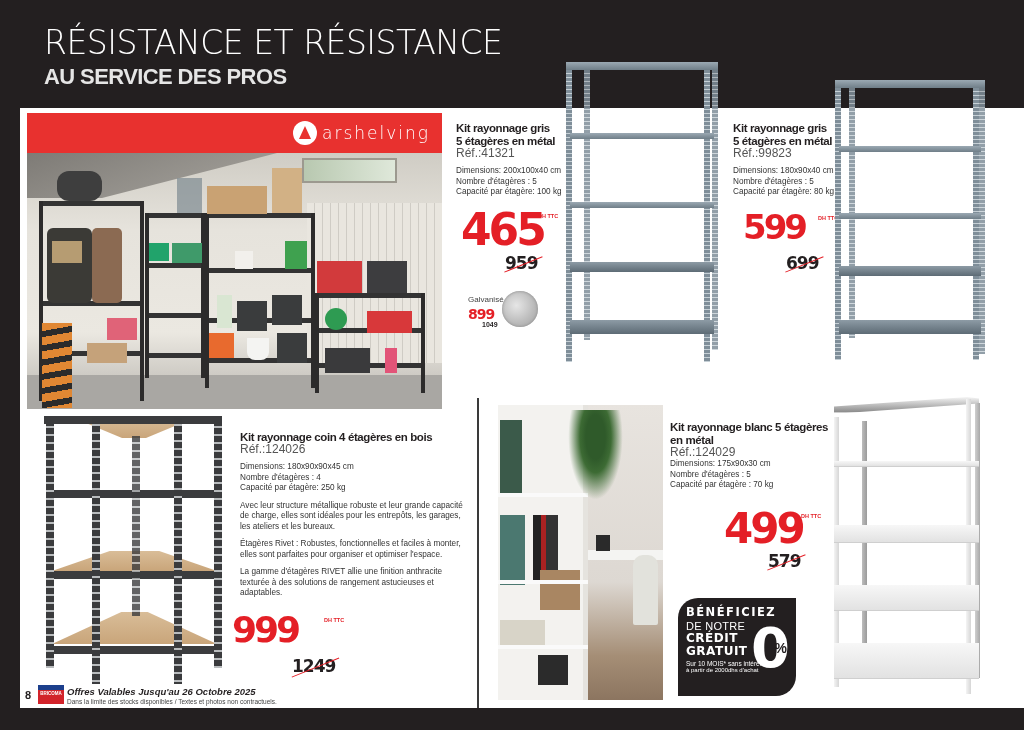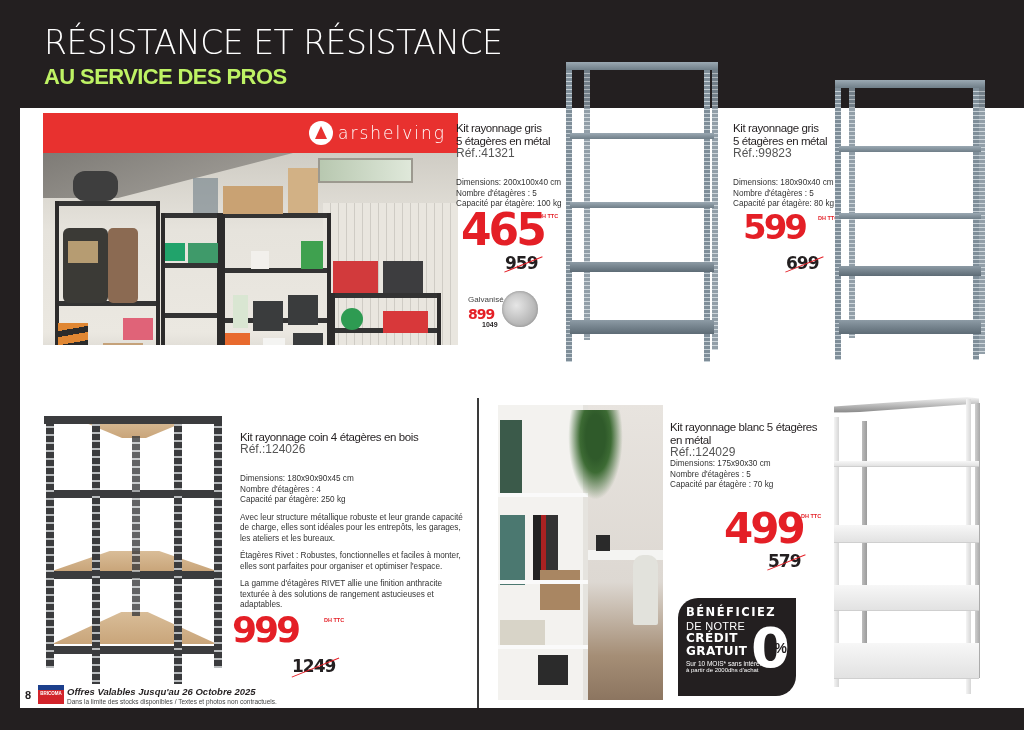--- a/index.html
+++ b/index.html
@@ -1,43 +1,43 @@
 <!DOCTYPE html>
 <html><head>
 <meta charset="utf-8">
 <style>
   * { box-sizing: border-box; margin: 0; padding: 0; }
   html, body { width: 1024px; height: 730px; overflow: hidden; background: #231f20; }
   body { position: relative; font-family: "Liberation Sans", sans-serif; color: #231f20; }
 
   .hdr-title { position: absolute; left: 44px; top: 26px; color: #fff; font-family: "DejaVu Sans", sans-serif; font-weight: 200; font-size: 33px; letter-spacing: -0.5px; line-height: 1; }
-  .hdr-sub { position: absolute; left: 44px; top: 66px; color: #bef264; font-family: "Liberation Sans", sans-serif; font-weight: 700; font-size: 22px; letter-spacing: -0.6px; line-height: 1; }
+  .hdr-sub { position: absolute; left: 44px; top: 66px; color: #e5e5e5; font-family: "Liberation Sans", sans-serif; font-weight: 700; font-size: 22px; letter-spacing: -0.6px; line-height: 1; }
 
   .panel { position: absolute; left: 20px; top: 108px; width: 1004px; height: 600px; background: #fff; }
 
   
-  .hero { position: absolute; left: 27px; top: 113px; width: 415px; height: 232px; overflow: hidden; background: #d9d6cf; margin-left: 16px; }
+  .hero { position: absolute; left: 27px; top: 113px; width: 415px; height: 296px; overflow: hidden; background: #d9d6cf; }
   .hero-band { position: absolute; left: 0; top: 0; width: 100%; height: 40px; background: #e8312f; }
   .brand { position: absolute; right: 12px; top: 8px; display: flex; align-items: center; gap: 5px; color: #fff; }
   .brand-logo { width: 24px; height: 24px; border-radius: 50%; background: #fff; position: relative; }
   .brand-logo::after { content: ""; position: absolute; left: 6px; top: 5px; border-left: 6px solid transparent; border-right: 6px solid transparent; border-bottom: 13px solid #e8312f; }
   .brand-name { font-family: "DejaVu Sans", sans-serif; font-size: 17px; letter-spacing: 2px; font-weight: 300; }
   .scene { position: absolute; left: 0; top: 40px; width: 100%; height: 256px; background: linear-gradient(180deg, #cfccc4 0%, #e6e3dc 30%, #ebe8e1 70%, #b7b4ae 100%); }
   .scene .ceiling { position: absolute; left: 0; top: 0; width: 250px; height: 45px; background: linear-gradient(160deg, #7e7b76, #a8a59f); clip-path: polygon(0 0, 100% 0, 30% 100%, 0 100%); }
   .scene .wall-lines { position: absolute; left: 280px; top: 50px; width: 135px; height: 160px; background: repeating-linear-gradient(90deg, #e9e6df 0 7px, #cfccc5 7px 8px); }
   .scene .window { position: absolute; left: 275px; top: 5px; width: 95px; height: 25px; background: linear-gradient(90deg, #b8c8b0, #dfe8da); border: 2px solid #9c998f; }
   .scene .floor { position: absolute; left: 0; bottom: 0; width: 100%; height: 34px; background: #a9a7a3; }
   .rack { position: absolute; border-left: 4px solid #2c2b2b; border-right: 4px solid #2c2b2b; }
   .rack .sh { position: absolute; left: 0; right: 0; height: 5px; background: #333; }
   .box { position: absolute; }
 
   
-  .ptitle { font-weight: 400; font-size: 11.5px; line-height: 13px; letter-spacing: -0.4px; color: #231f20; }
+  .ptitle { font-weight: 700; font-size: 11.5px; line-height: 13px; letter-spacing: -0.4px; color: #231f20; }
   .pref { font-size: 12px; color: #555; line-height: 10px; }
-  .pspec { font-size: 8.2px; line-height: 10.5px; color: #333; margin-top: 20px; }
+  .pspec { font-size: 8.2px; line-height: 10.5px; color: #333; margin-top: 8px; }
   .pdesc { font-size: 8.2px; line-height: 10.5px; color: #333; margin-top: 7px; }
   .price { position: absolute; color: #e41f26; font-weight: 900; font-family: "DejaVu Sans", sans-serif; letter-spacing: -3px; line-height: 1; }
   .price-unit { position: absolute; color: #e41f26; font-size: 5.5px; font-weight: 700; letter-spacing: 0; }
   .old { position: absolute; font-weight: 700; font-family: "DejaVu Sans", sans-serif; color: #231f20; letter-spacing: -1px; line-height: 1; }
   .old::after { content: ""; position: absolute; left: -2px; right: -6px; top: 55%; height: 1.4px; background: #e41f26; transform: rotate(-22deg); }
 
   .blk1 { position: absolute; left: 456px; top: 122px; width: 115px; }
   .blk2 { position: absolute; left: 733px; top: 122px; width: 110px; }
   .blk3 { position: absolute; left: 240px; top: 431px; width: 230px; }
   .blk4 { position: absolute; left: 670px; top: 421px; width: 160px; }

